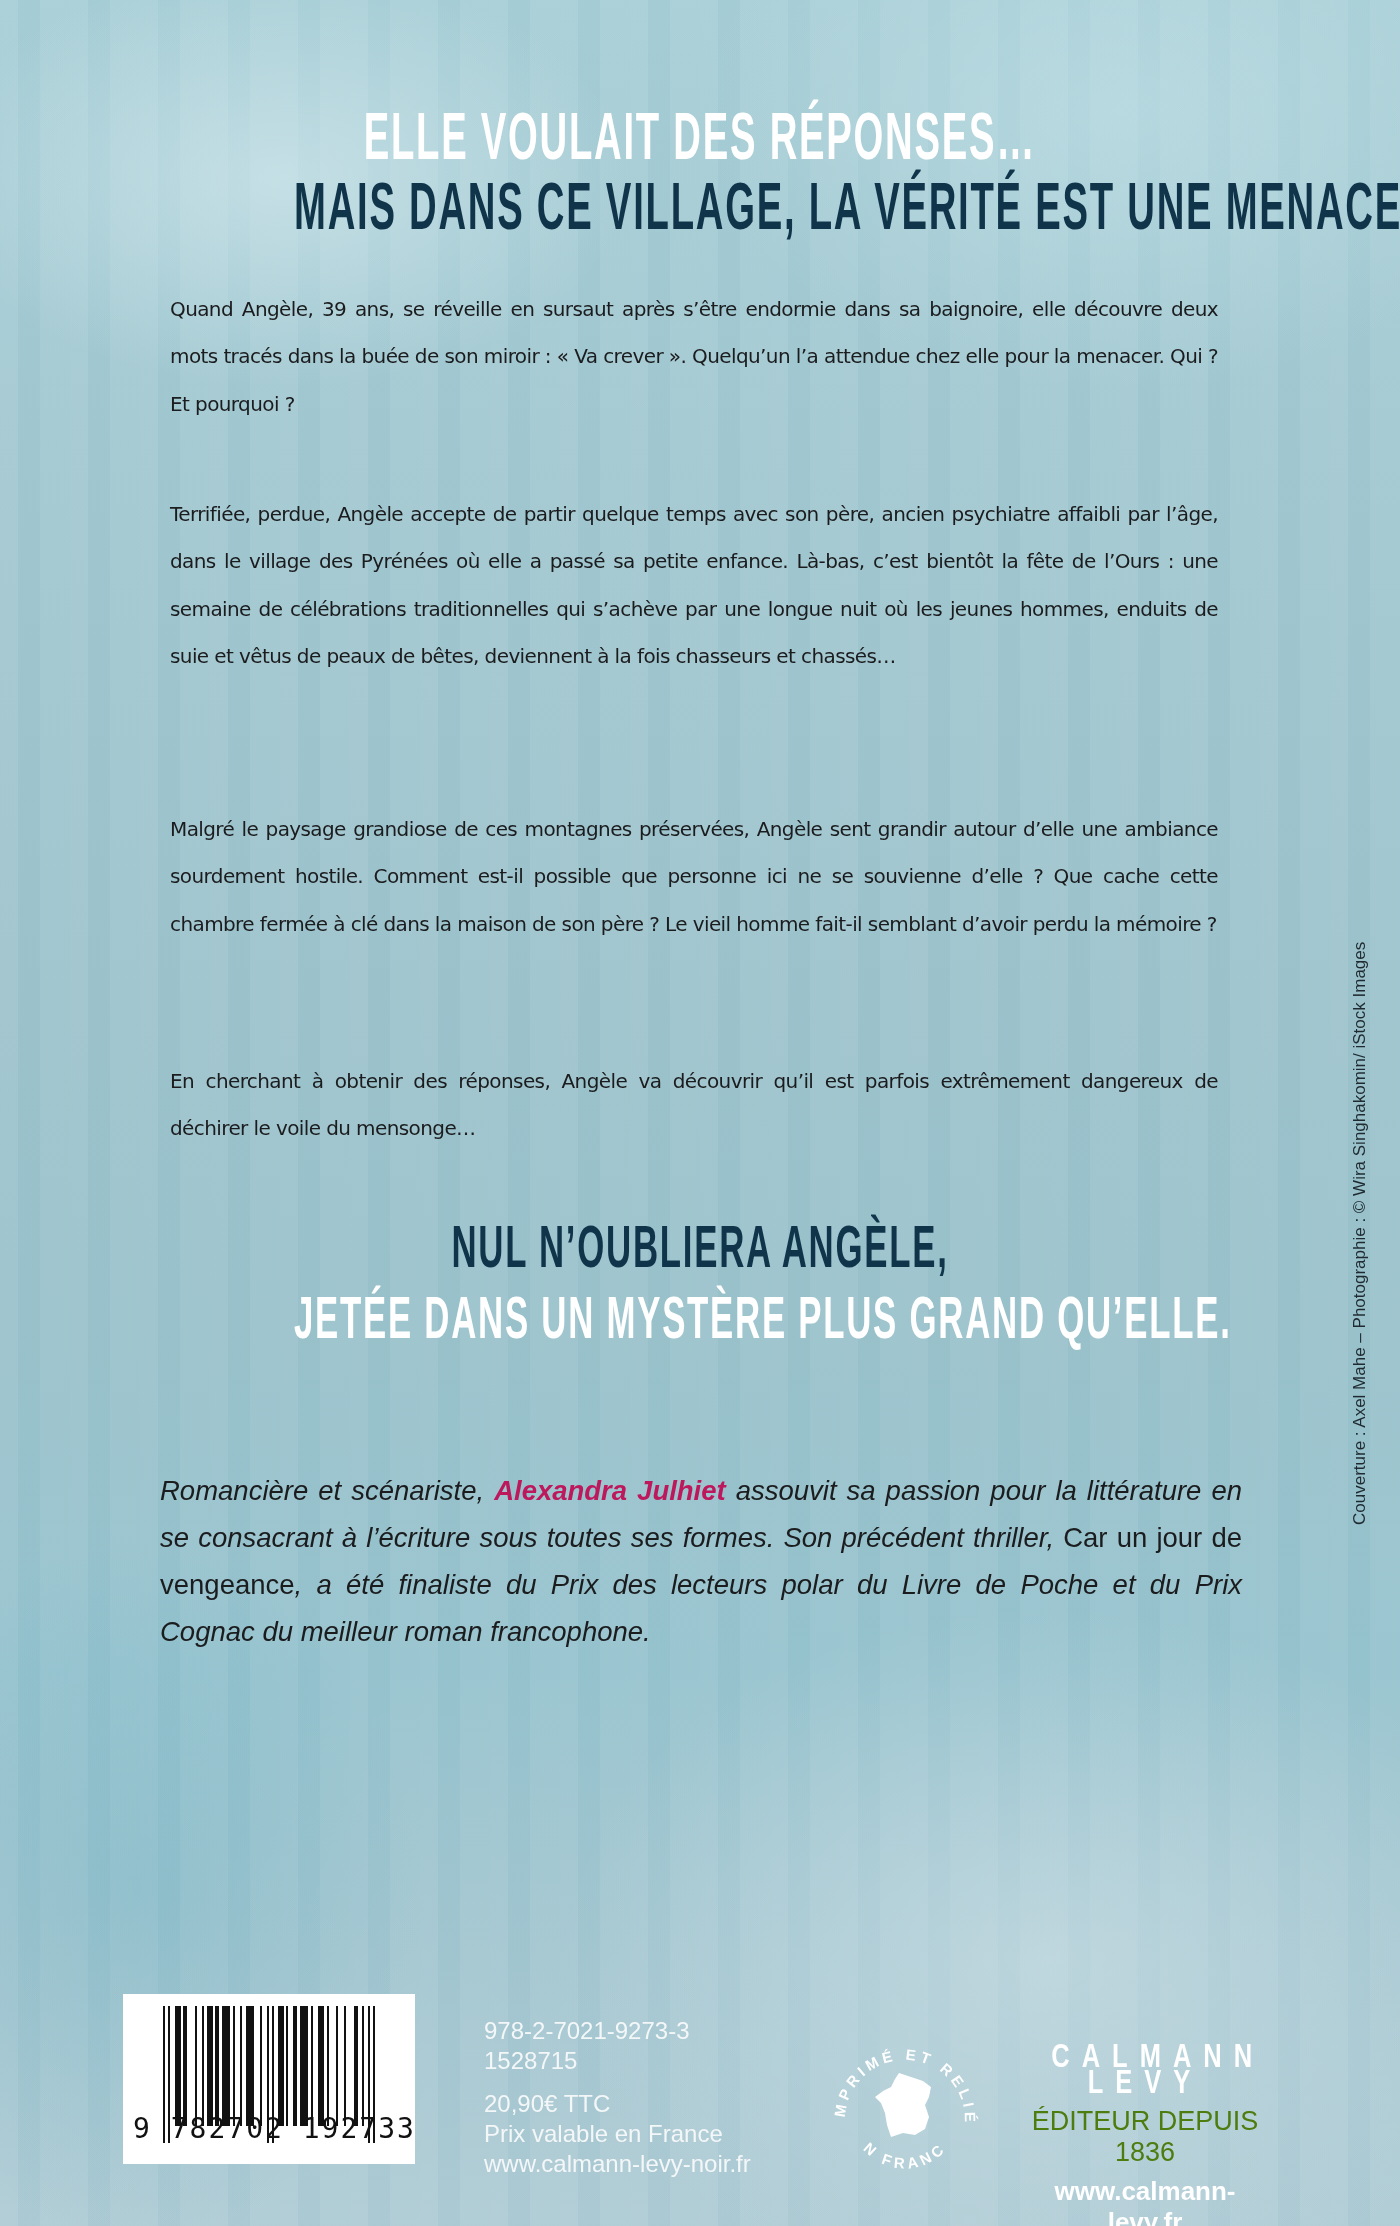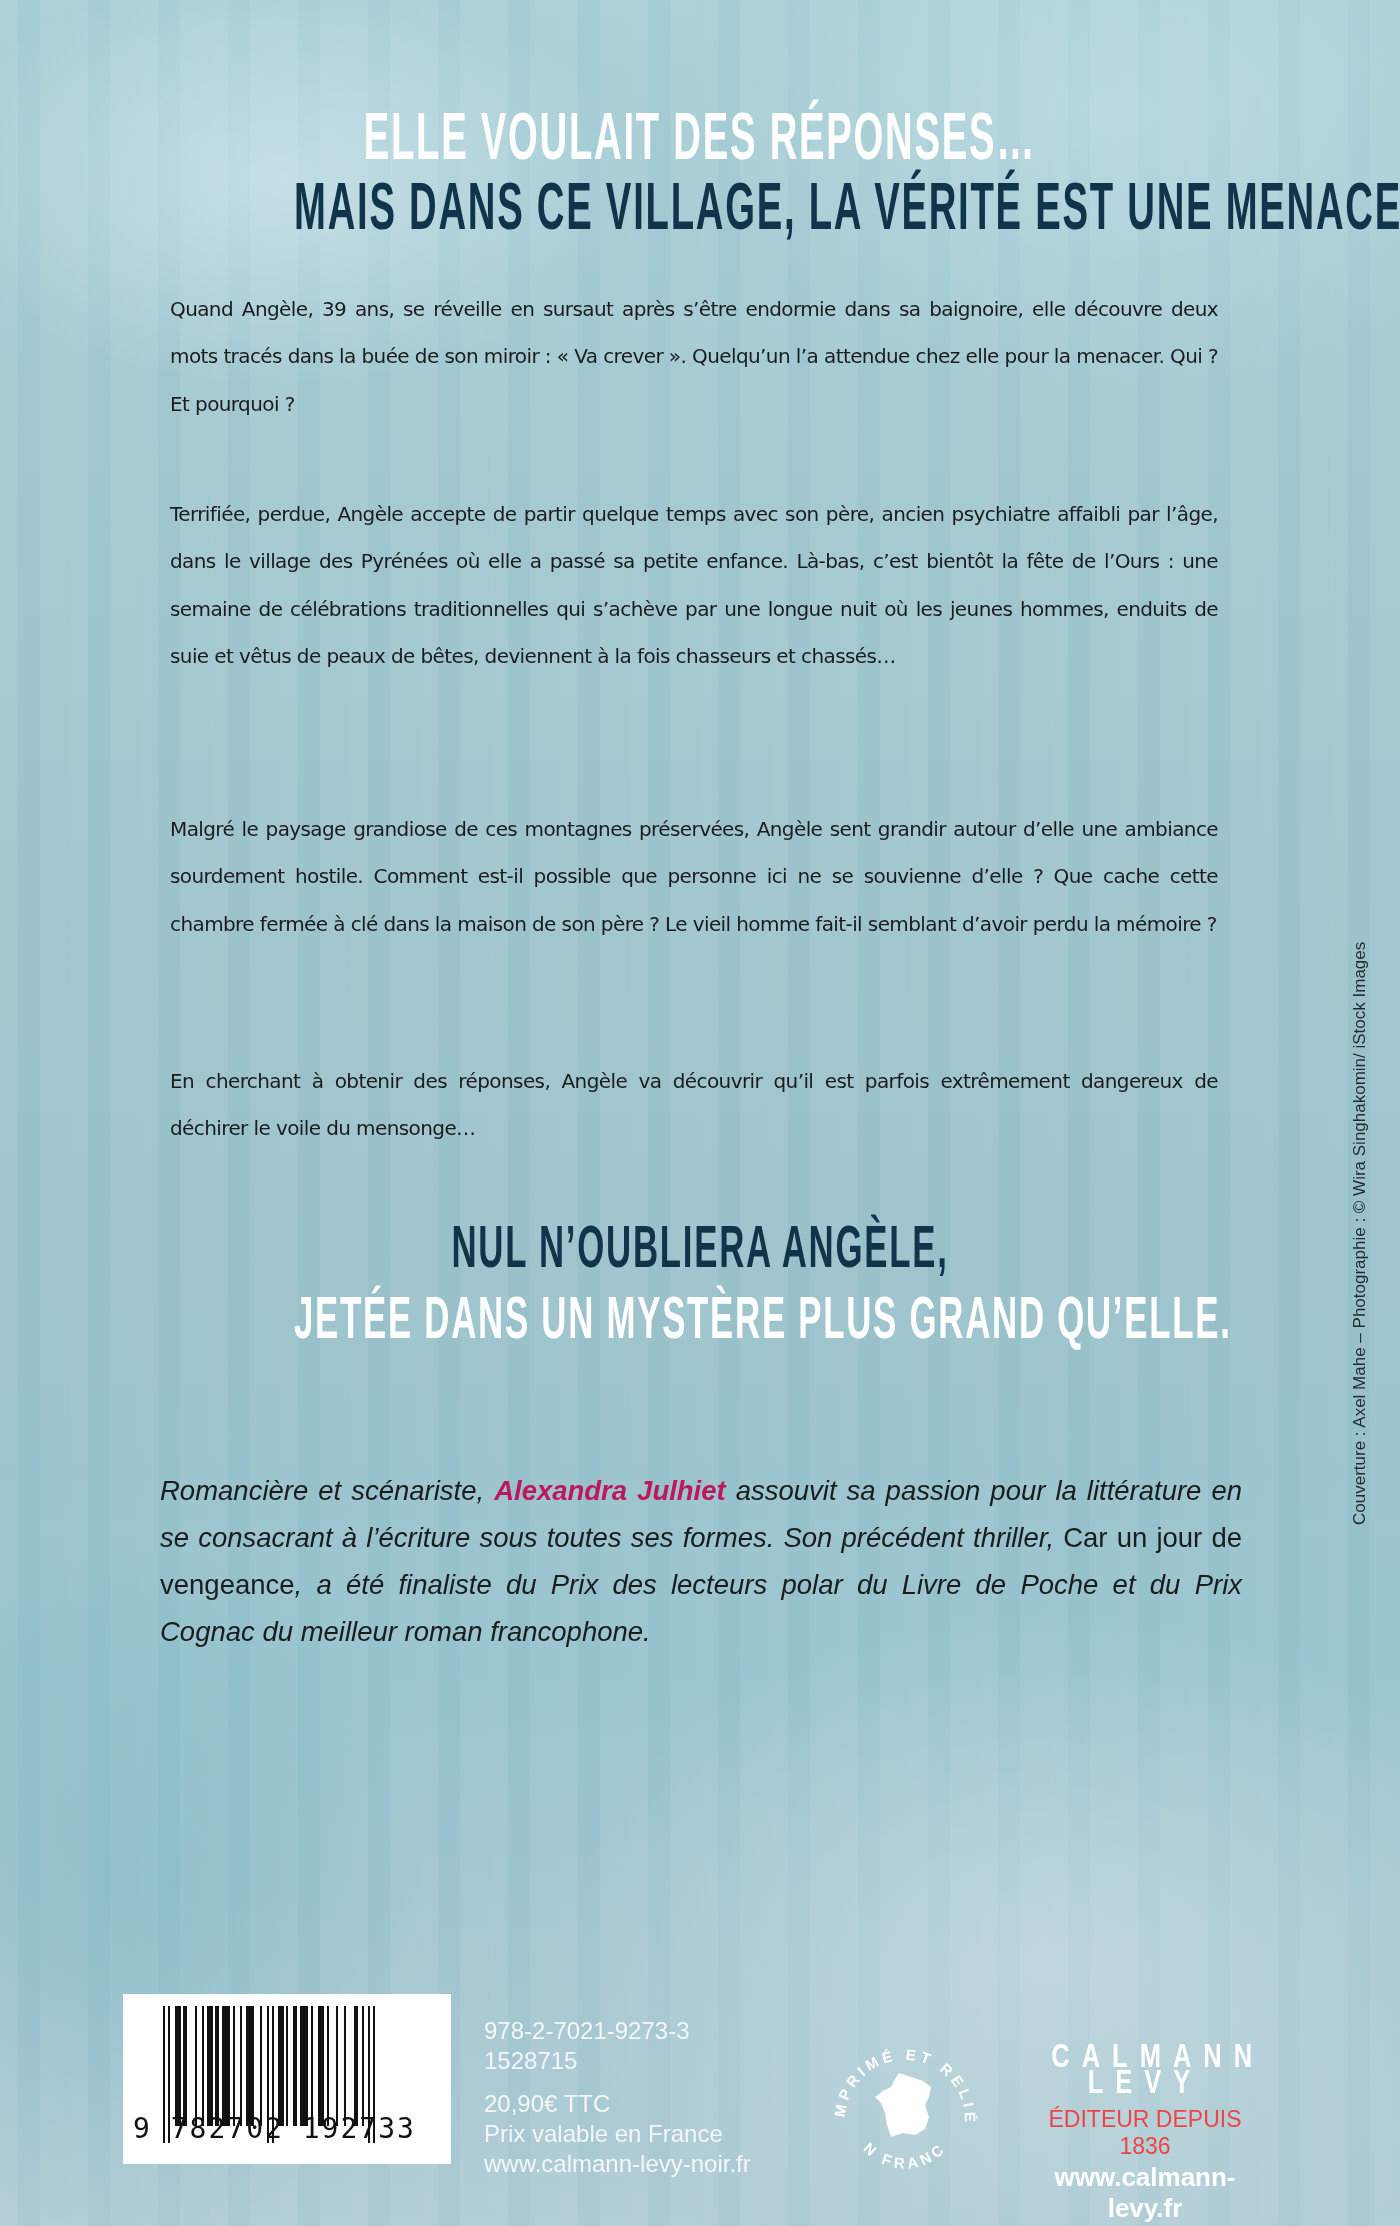--- a/index.html
+++ b/index.html
@@ -36,35 +36,35 @@
       font-size: 27.5px; line-height: 47px; color: #1b1c1e;
       text-align: justify; text-align-last: left;
     }
     .bio .author { color: #be185d; font-weight: bold; }
     .credit {
       left: 1350px; top: 1525px; transform-origin: left top;
       transform: rotate(-90deg);
       font-size: 17px; color: #1f2a30; white-space: nowrap;
     }
     .barcode-box {
-      left: 123px; top: 1994px; width: 328px; height: 170px; background: #fff;
+      left: 123px; top: 1994px; width: 292px; height: 170px; background: #fff;
     }
     .bars { position: absolute; left: 40px; top: 12px; width: 270px; height: 135px; display: flex; align-items: flex-start; }
     .bar { background: #111; height: 120px; }
     .bar.long { height: 137px; }
     .bar-digits {
       position: absolute; left: 10px; top: 118px; font-family: "DejaVu Sans Mono", monospace;
       font-size: 28px; color: #111; letter-spacing: 2px; white-space: nowrap;
     }
     .info { left: 484px; color: #f4f7f8; font-size: 24px; line-height: 30px; }
     .logo-fr { left: 825px; top: 2025px; width: 160px; height: 160px; }
     .publisher { left: 1020px; top: 2040px; width: 250px; text-align: center; color: #fff; }
     .pub-name { font-size: 34px; font-weight: bold; letter-spacing: 16px; transform: scaleX(0.75); transform-origin: center; line-height: 30px; }
     .pub-sub { font-size: 34px; font-weight: bold; letter-spacing: 16px; transform: scaleX(0.75); transform-origin: center; line-height: 22px; margin-bottom: 14px; }
-    .pub-since { font-size: 23px; color: #ef4444; margin-bottom: 2px; }
+    .pub-since { font-size: 27px; color: #4d7c0f; margin-bottom: 8px; }
     .pub-url { font-size: 26px; font-weight: bold; }
   </style>
 </head>
 <body>
 
 <div class="abs headline hl-white" style="top:98px; font-size:66px;">ELLE VOULAIT DES RÉPONSES…</div>
 <div class="abs headline hl-navy" style="top:168px; font-size:66px;">MAIS DANS CE VILLAGE, LA VÉRITÉ EST UNE MENACE.</div>
 
 <div class="abs body-text" style="top:286px;">Quand Angèle, 39 ans, se réveille en sursaut après s’être endormie dans sa baignoire, elle découvre deux mots tracés dans la buée de son miroir : « Va crever ». Quelqu’un l’a attendue chez elle pour la menacer. Qui ? Et pourquoi ?</div>
 <div class="abs body-text" style="top:491px;">Terrifiée, perdue, Angèle accepte de partir quelque temps avec son père, ancien psychiatre affaibli par l’âge, dans le village des Pyrénées où elle a passé sa petite enfance. Là-bas, c’est bientôt la fête de l’Ours : une semaine de célébrations traditionnelles qui s’achève par une longue nuit où les jeunes hommes, enduits de suie et vêtus de peaux de bêtes, deviennent à la fois chasseurs et chassés…</div>

